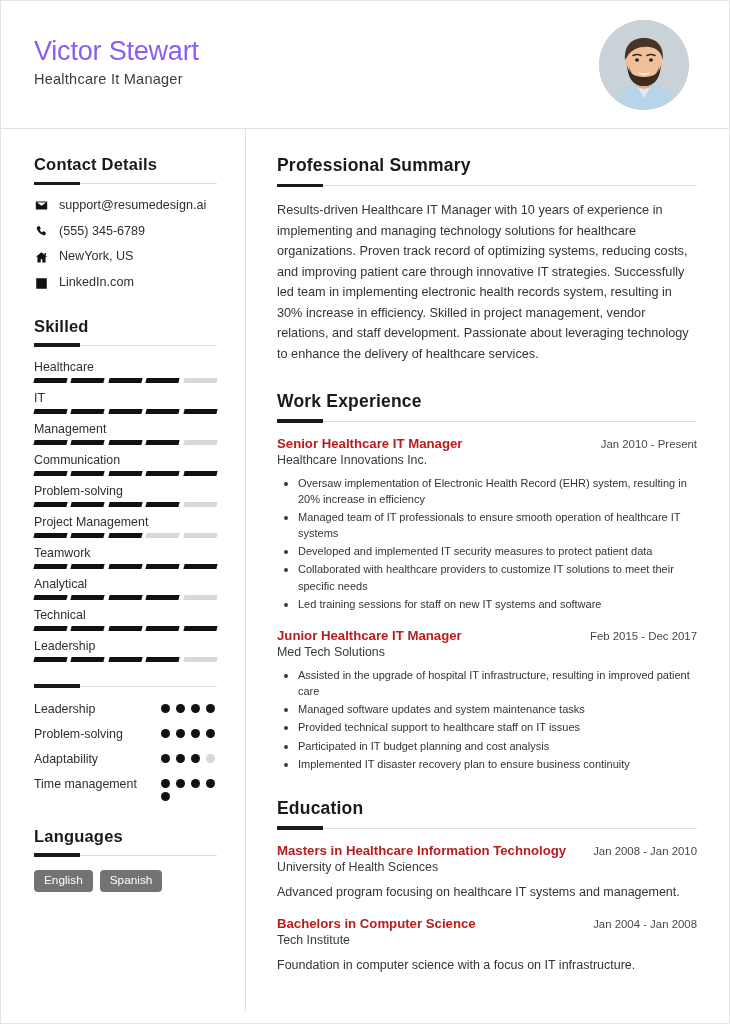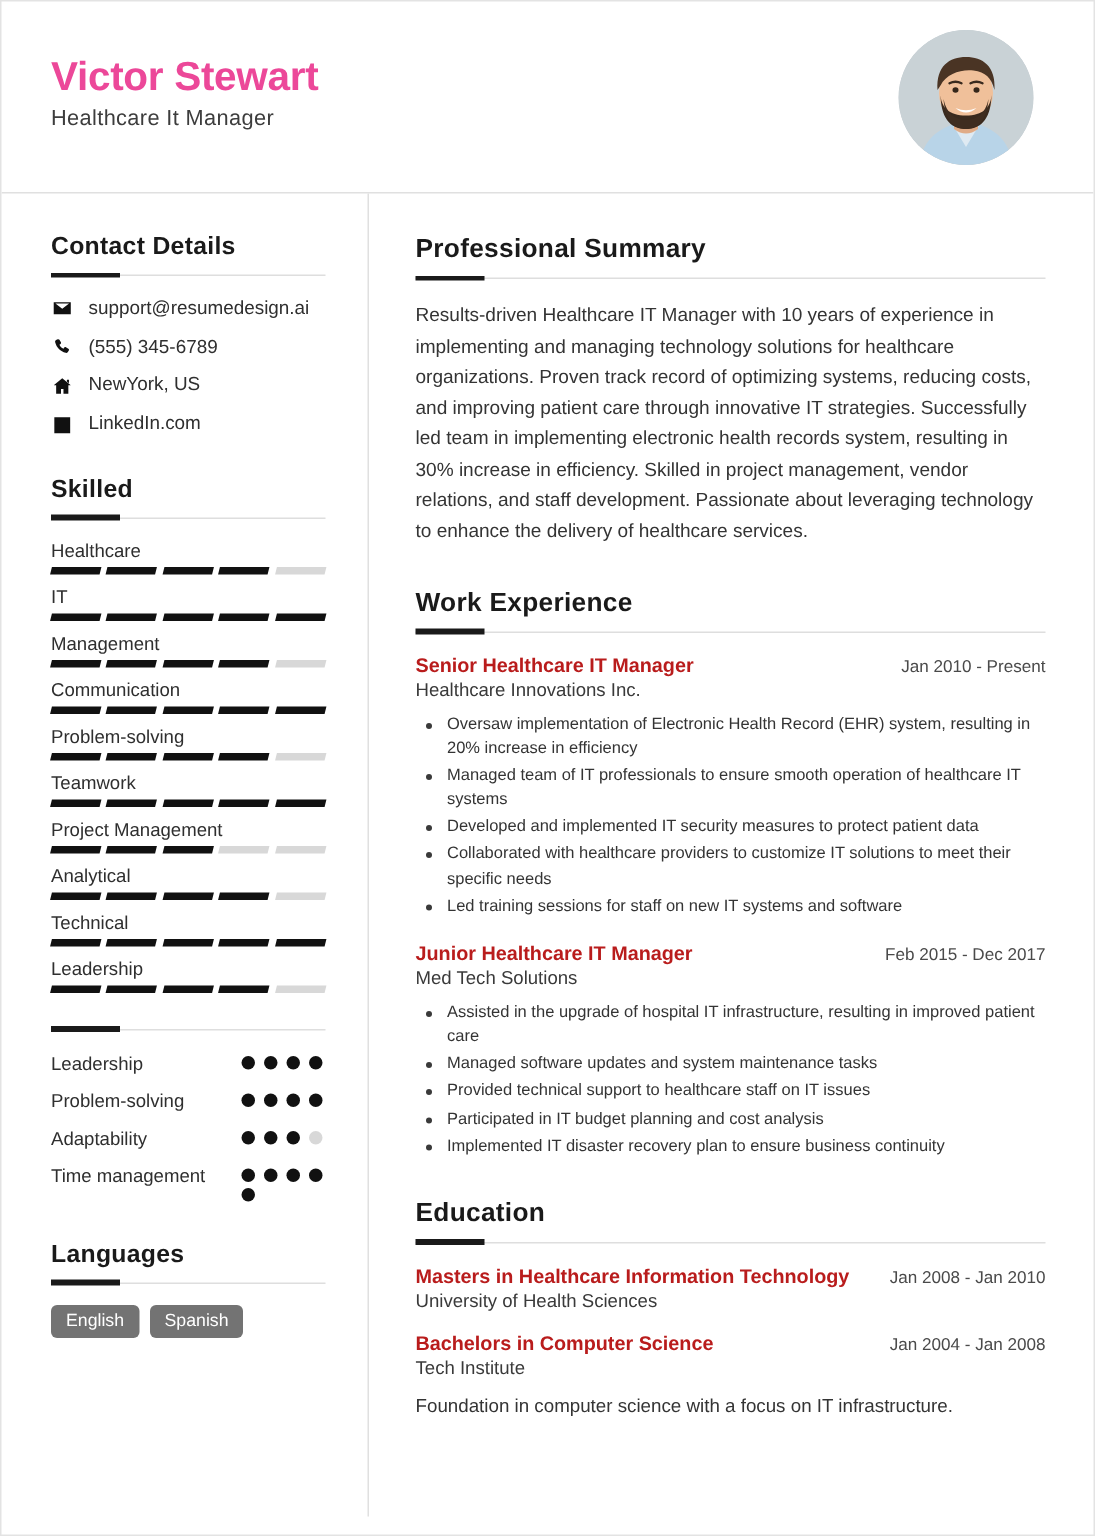--- a/index.html
+++ b/index.html
@@ -26,23 +26,23 @@
     height: 128px;
     border-bottom: 1px solid #e0e0e0;
     display: flex;
     align-items: center;
     justify-content: space-between;
     padding: 0 40px 0 33px;
   }
   .identity { padding-bottom: 6px; }
   .full-name {
     font-size: 27px;
-    font-weight: bold;
+    font-weight: normal;
     letter-spacing: -0.2px;
-    color: #ec4899;
+    color: #8b5cf6;
     line-height: 1.12;
   }
   .job-title {
     font-size: 14.5px;
     color: #3d3d3d;
     margin-top: 5px;
     letter-spacing: 0.25px;
   }
   .avatar {
     width: 90px;
@@ -375,37 +375,37 @@
               <div class="skill-name">Problem-solving</div>
               <div class="skill-bar">
                 <span class="seg on"></span>
                 <span class="seg on"></span>
                 <span class="seg on"></span>
                 <span class="seg on"></span>
                 <span class="seg"></span>
               </div>
             </div>
             <div class="skill-item">
+              <div class="skill-name">Project Management</div>
+              <div class="skill-bar">
+                <span class="seg on"></span>
+                <span class="seg on"></span>
+                <span class="seg on"></span>
+                <span class="seg"></span>
+                <span class="seg"></span>
+              </div>
+            </div>
+            <div class="skill-item">
               <div class="skill-name">Teamwork</div>
               <div class="skill-bar">
                 <span class="seg on"></span>
                 <span class="seg on"></span>
                 <span class="seg on"></span>
                 <span class="seg on"></span>
                 <span class="seg on"></span>
-              </div>
-            </div>
-            <div class="skill-item">
-              <div class="skill-name">Project Management</div>
-              <div class="skill-bar">
-                <span class="seg on"></span>
-                <span class="seg on"></span>
-                <span class="seg on"></span>
-                <span class="seg"></span>
-                <span class="seg"></span>
               </div>
             </div>
             <div class="skill-item">
               <div class="skill-name">Analytical</div>
               <div class="skill-bar">
                 <span class="seg on"></span>
                 <span class="seg on"></span>
                 <span class="seg on"></span>
                 <span class="seg on"></span>
                 <span class="seg"></span>
@@ -534,20 +534,21 @@
       <div class="block">
         <div class="sec-head big">Education</div>
         <div class="rule"></div>
         <div id="edu-list">
             <div class="edu-entry">
               <div class="entry-head">
                 <div class="entry-title">Masters in Healthcare Information Technology</div>
                 <div class="entry-date">Jan 2008 - Jan 2010</div>
               </div>
               <div class="entry-org">University of Health Sciences</div>
+              <div class="edu-desc">Advanced program focusing on healthcare IT systems and management.</div>
             </div>
             <div class="edu-entry">
               <div class="entry-head">
                 <div class="entry-title">Bachelors in Computer Science</div>
                 <div class="entry-date">Jan 2004 - Jan 2008</div>
               </div>
               <div class="entry-org">Tech Institute</div>
               <div class="edu-desc">Foundation in computer science with a focus on IT infrastructure.</div>
             </div>
           </div>

